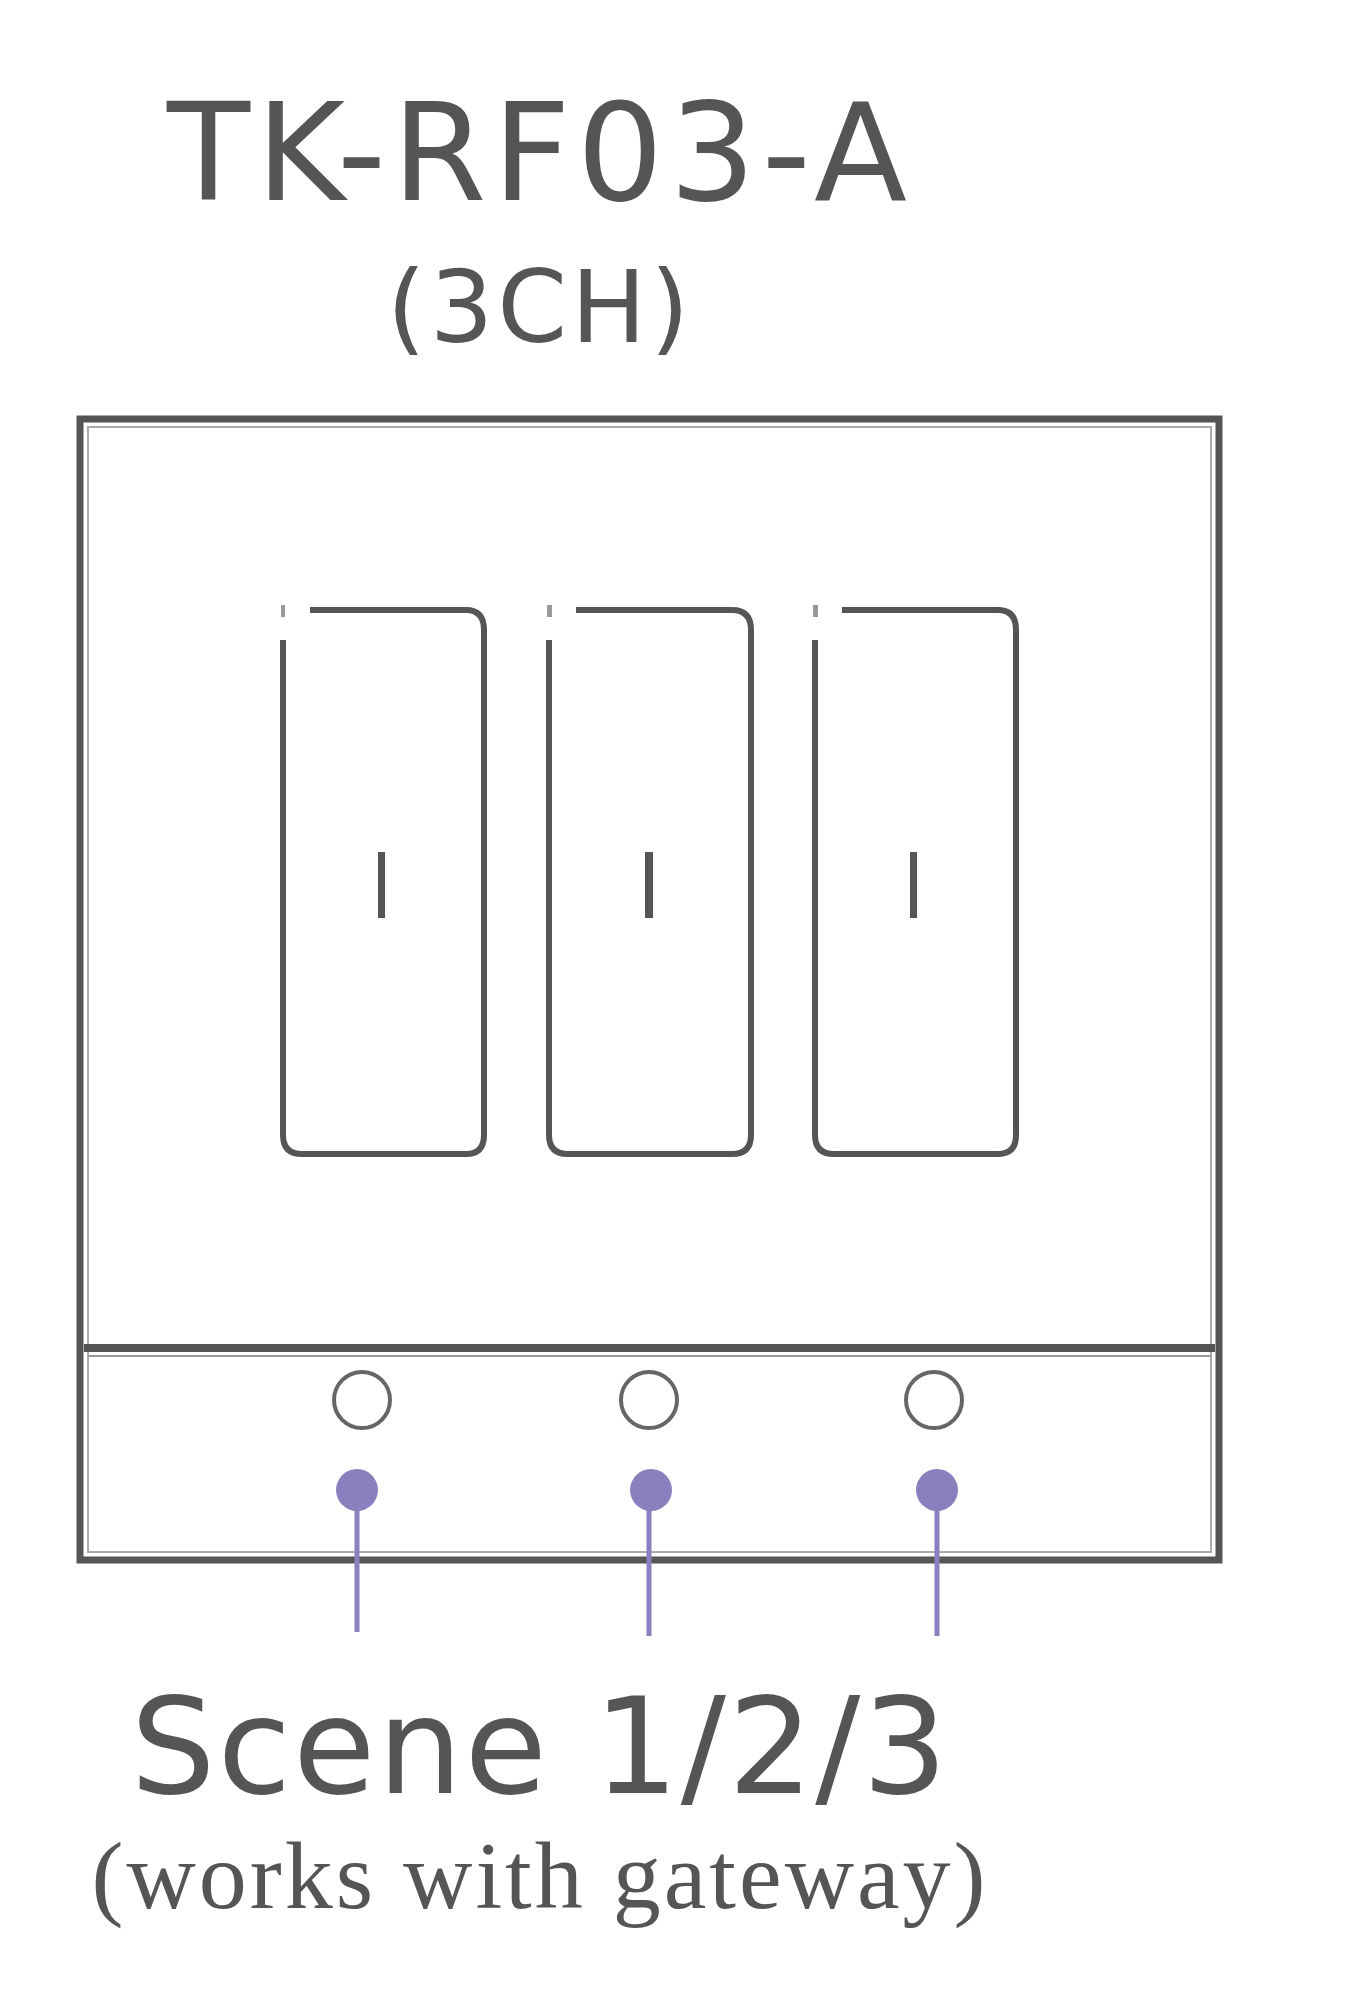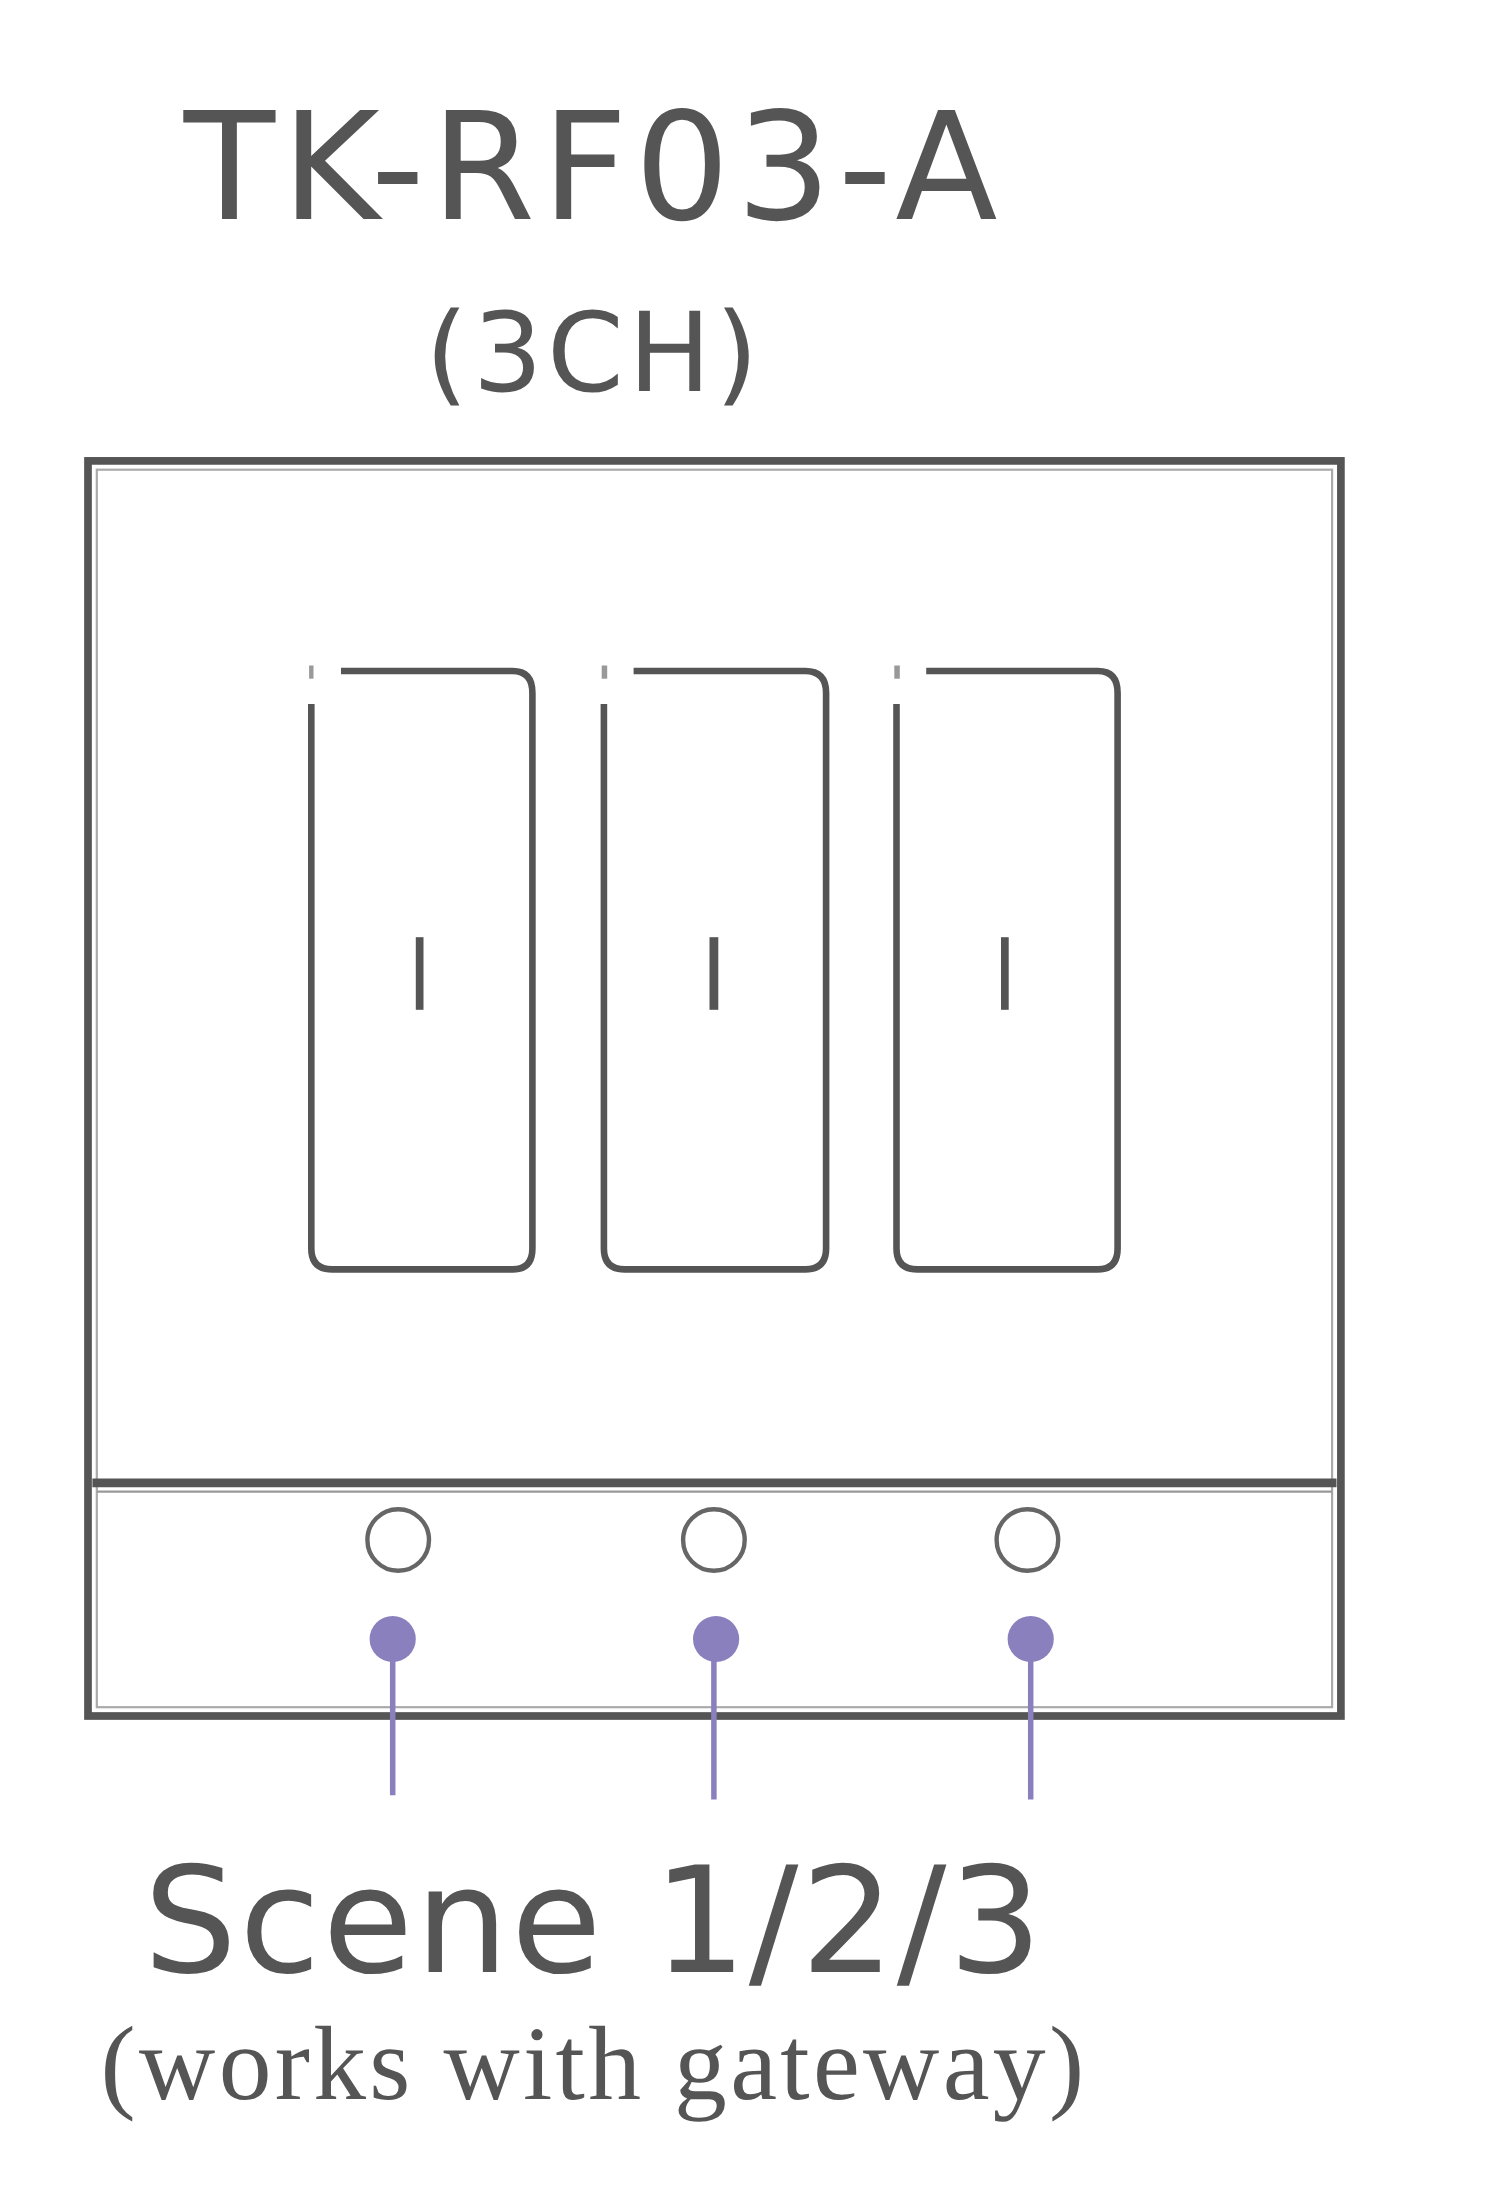--- a/index.html
+++ b/index.html
@@ -1,20 +1,20 @@
 <!DOCTYPE html>
 <html><head>
 <meta charset="utf-8">
 <style>
   html, body { margin:0; padding:0; background:#ffffff; }
   body { width:1358px; height:2000px; position:relative; overflow:hidden;
          font-family:"DejaVu Sans", sans-serif; color:#555555; }
   .text { position:absolute; left:0; width:1080px; text-align:center; white-space:nowrap; }
   #title { top:78px; font-size:136px; line-height:150px; letter-spacing:6px; }
-  #subtitle { top:261px; font-size:100px; line-height:120px; letter-spacing:4px; }
+  #subtitle { top:248px; font-size:100px; line-height:120px; letter-spacing:4px; }
   #caption { top:1672px; font-size:134px; line-height:150px; letter-spacing:2px; }
   #caption2 { top:1818px; font-size:96px; line-height:115px; letter-spacing:3px;font-family:Liberation Serif, serif; }
   svg#diagram { position:absolute; left:0; top:0; }
 </style>
 </head>
 <body>
 
 <div id="title" class="text">TK-RF03-A</div>
 <div id="subtitle" class="text">(3CH)</div>
 

